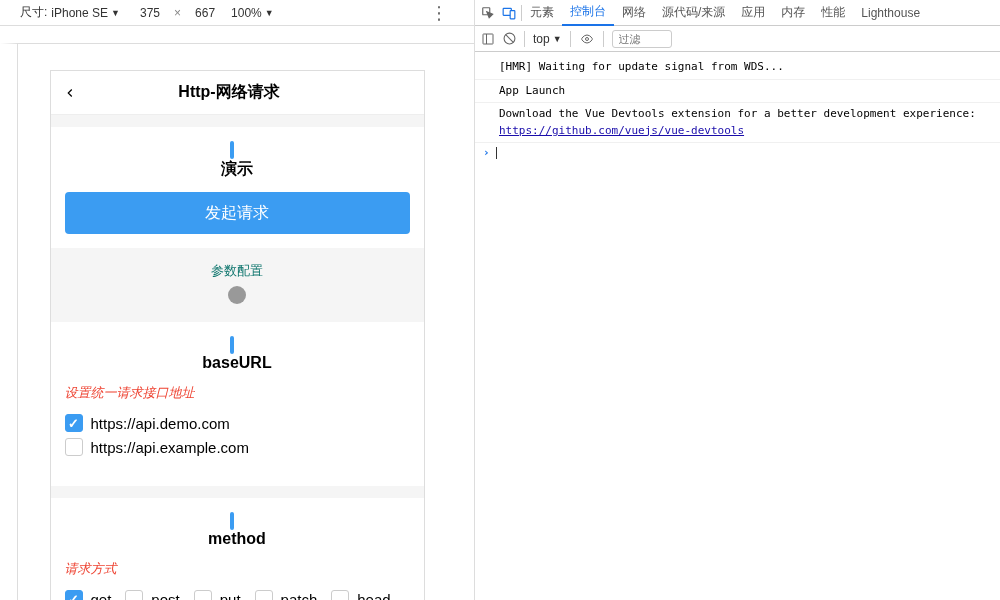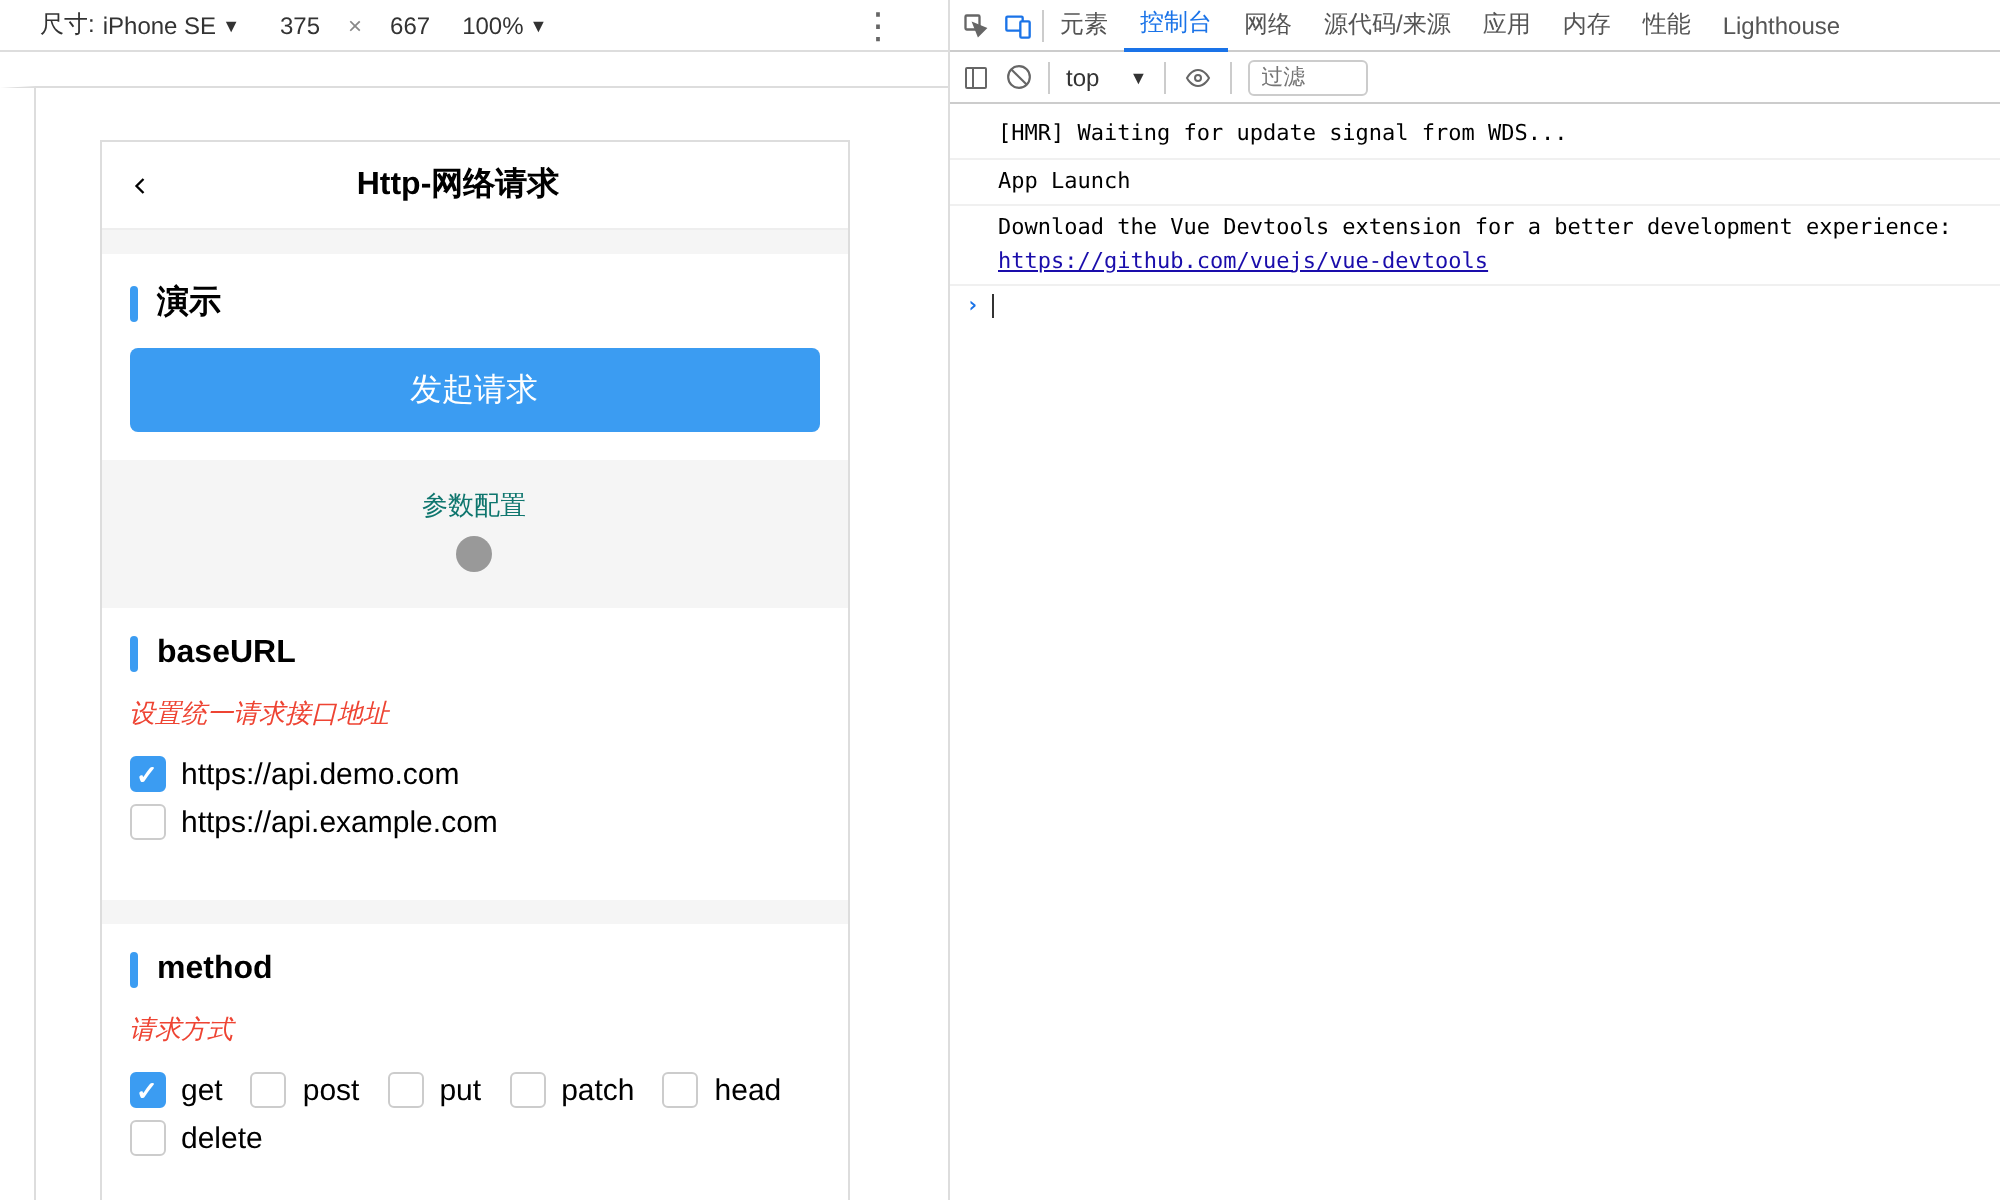--- a/index.html
+++ b/index.html
@@ -26,21 +26,21 @@
     .phone-frame { width: 375px; margin: 0 auto; background: #f5f5f5; border: 1px solid #ddd; }
     
     
     .app-header { height: 44px; background: #fff; border-bottom: 1px solid #eee; display: flex; align-items: center; padding: 0 12px; position: relative; }
     .back-arrow { font-size: 22px; color: #000; cursor: pointer; }
     .app-title { position: absolute; left: 0; right: 16px; text-align: center; font-size: 16px; font-weight: 600; pointer-events: none; }
     
     
     .app-content { padding: 0; }
     .section { background: #fff; margin-top: 12px; padding: 14px 14px; }
-    .section-header { display: flex; align-items: center; margin-bottom: 12px; }
+    .section-header { display: flex; align-items: center; margin-bottom: 12px; flex-direction: column; }
     .section-bar { width: 4px; height: 18px; background: #3b9cf2; margin-right: 10px; border-radius: 2px; }
     .section-title { font-size: 16px; font-weight: 600; }
     .section-sub { font-size: 13px; color: #e43; margin-bottom: 12px; font-style: italic; }
     .primary-btn { width: 100%; height: 42px; background: #3b9cf2; color: #fff; border: none; border-radius: 4px; font-size: 16px; cursor: pointer; }
     
     .divider-label { text-align: center; font-size: 13px; color: #0f766e; padding: 14px 0 6px; position: relative; background: #f5f5f5; }
     .dot { width: 18px; height: 18px; background: #999; border-radius: 50%; margin: 6px auto 0; }
     
     .check-row { display: flex; align-items: center; font-size: 15px; margin-bottom: 10px; flex-wrap: wrap; }
     .check-row .opt { display: flex; align-items: center; margin-right: 14px; margin-bottom: 6px; }
@@ -52,21 +52,21 @@
     .devtools-tabs { height: 26px; border-bottom: 1px solid #ccc; display: flex; align-items: center; padding: 0 6px; font-size: 12px; }
     .dt-icon { width: 20px; text-align: center; color: #666; cursor: pointer; }
     .dt-icon.active { color: #1a73e8; }
     .dt-tab { padding: 0 8px; height: 26px; display: flex; align-items: center; color: #555; cursor: pointer; }
     .dt-tab.active { color: #1a73e8; border-bottom: 2px solid #1a73e8; }
     
     
     .console-toolbar { height: 26px; border-bottom: 1px solid #ccc; display: flex; align-items: center; padding: 0 6px; font-size: 12px; gap: 8px; }
     .ct-icon { color: #666; cursor: pointer; font-size: 13px; }
     .ct-sep { width: 1px; height: 16px; background: #ccc; }
-    .ct-select { display: flex; align-items: center; font-size: 12px; color: #333; cursor: pointer; gap: 12px; }
+    .ct-select { display: flex; align-items: center; font-size: 12px; color: #333; cursor: pointer; }
     .filter-input { border: 1px solid #ccc; border-radius: 3px; font-size: 11px; padding: 1px 6px; height: 18px; width: 60px; }
     
     
     .console-body { flex: 1; font-family: Menlo, Consolas, monospace; font-size: 11px; padding: 4px 0; overflow: auto; }
     .log-line { padding: 3px 8px 3px 24px; border-bottom: 1px solid #f0f0f0; line-height: 1.5; }
     .log-link { color: #1a0dab; text-decoration: underline; cursor: pointer; }
     .prompt-line { padding: 3px 8px; display: flex; align-items: center; }
     .prompt-caret { color: #1a73e8; margin-right: 6px; font-weight: bold; }
     .cursor-blink { width: 1px; height: 12px; background: #333; display: inline-block; }
     

